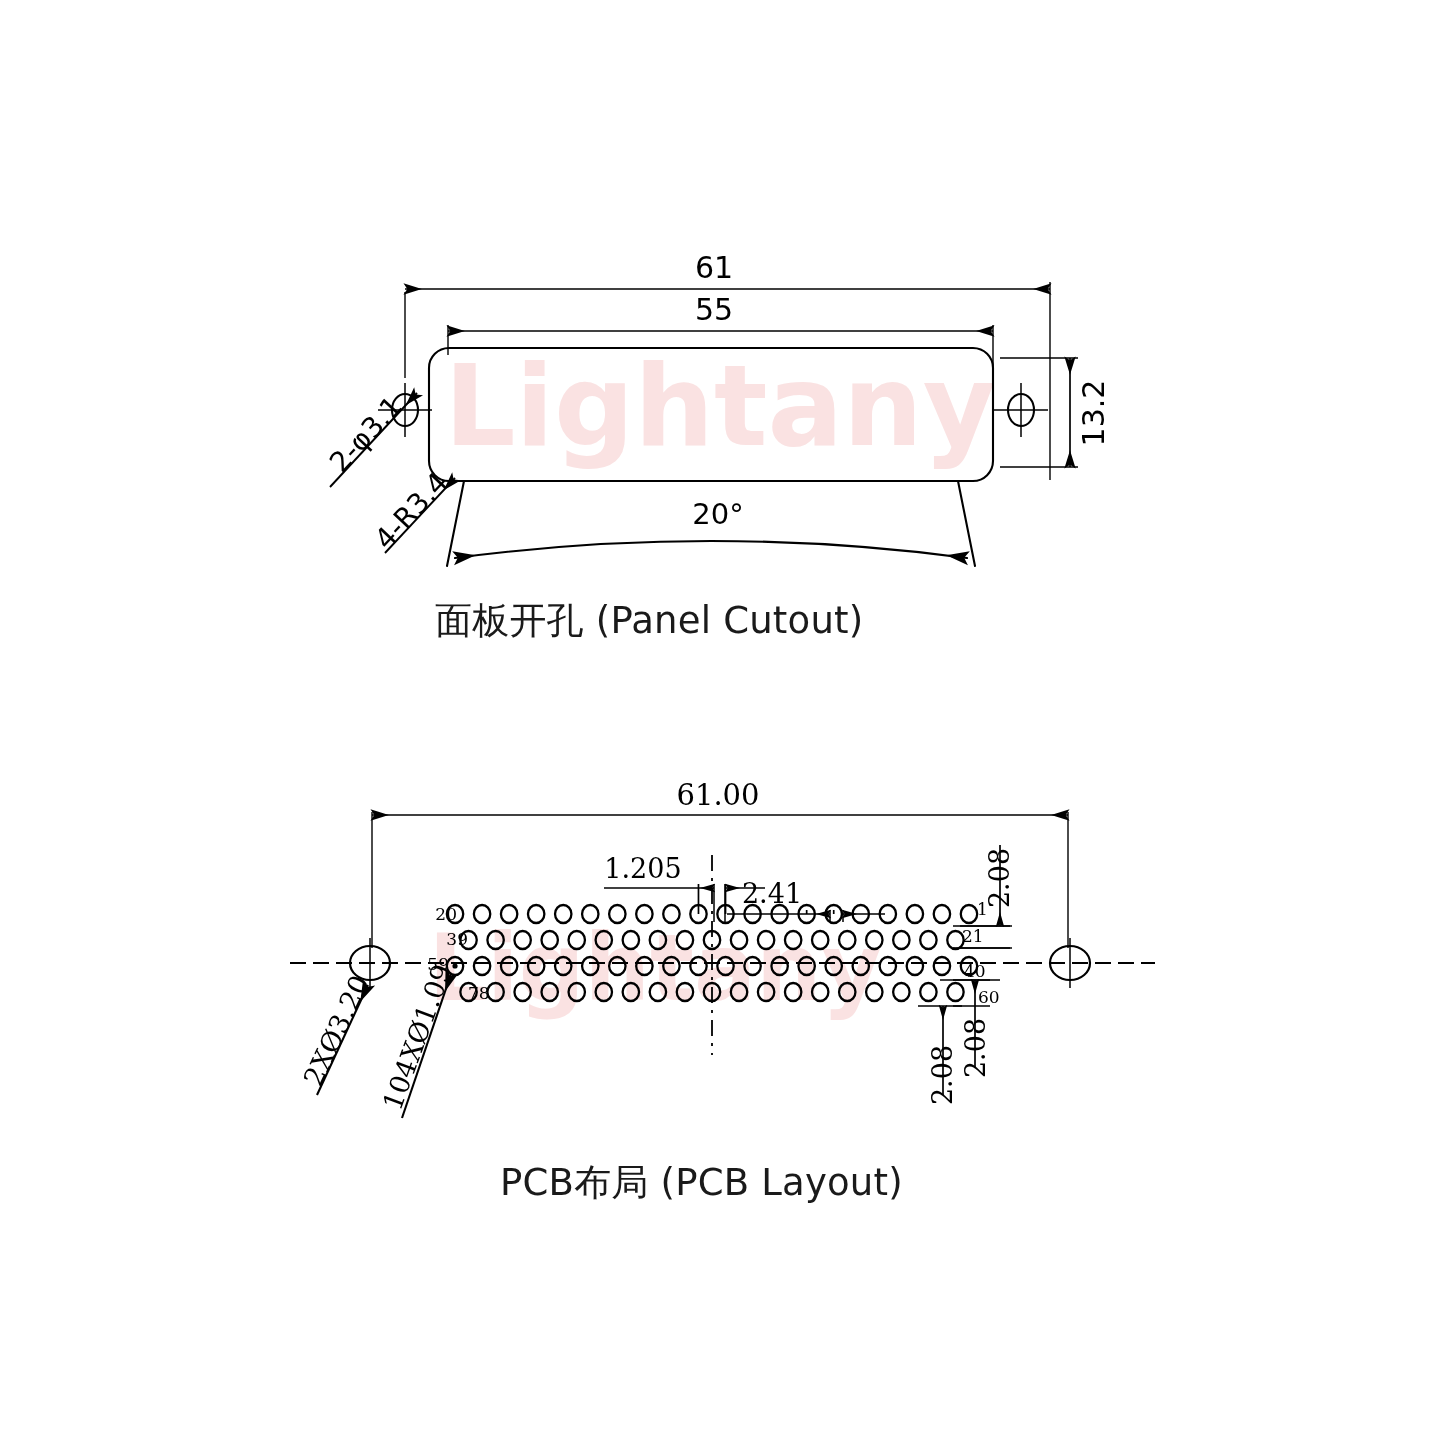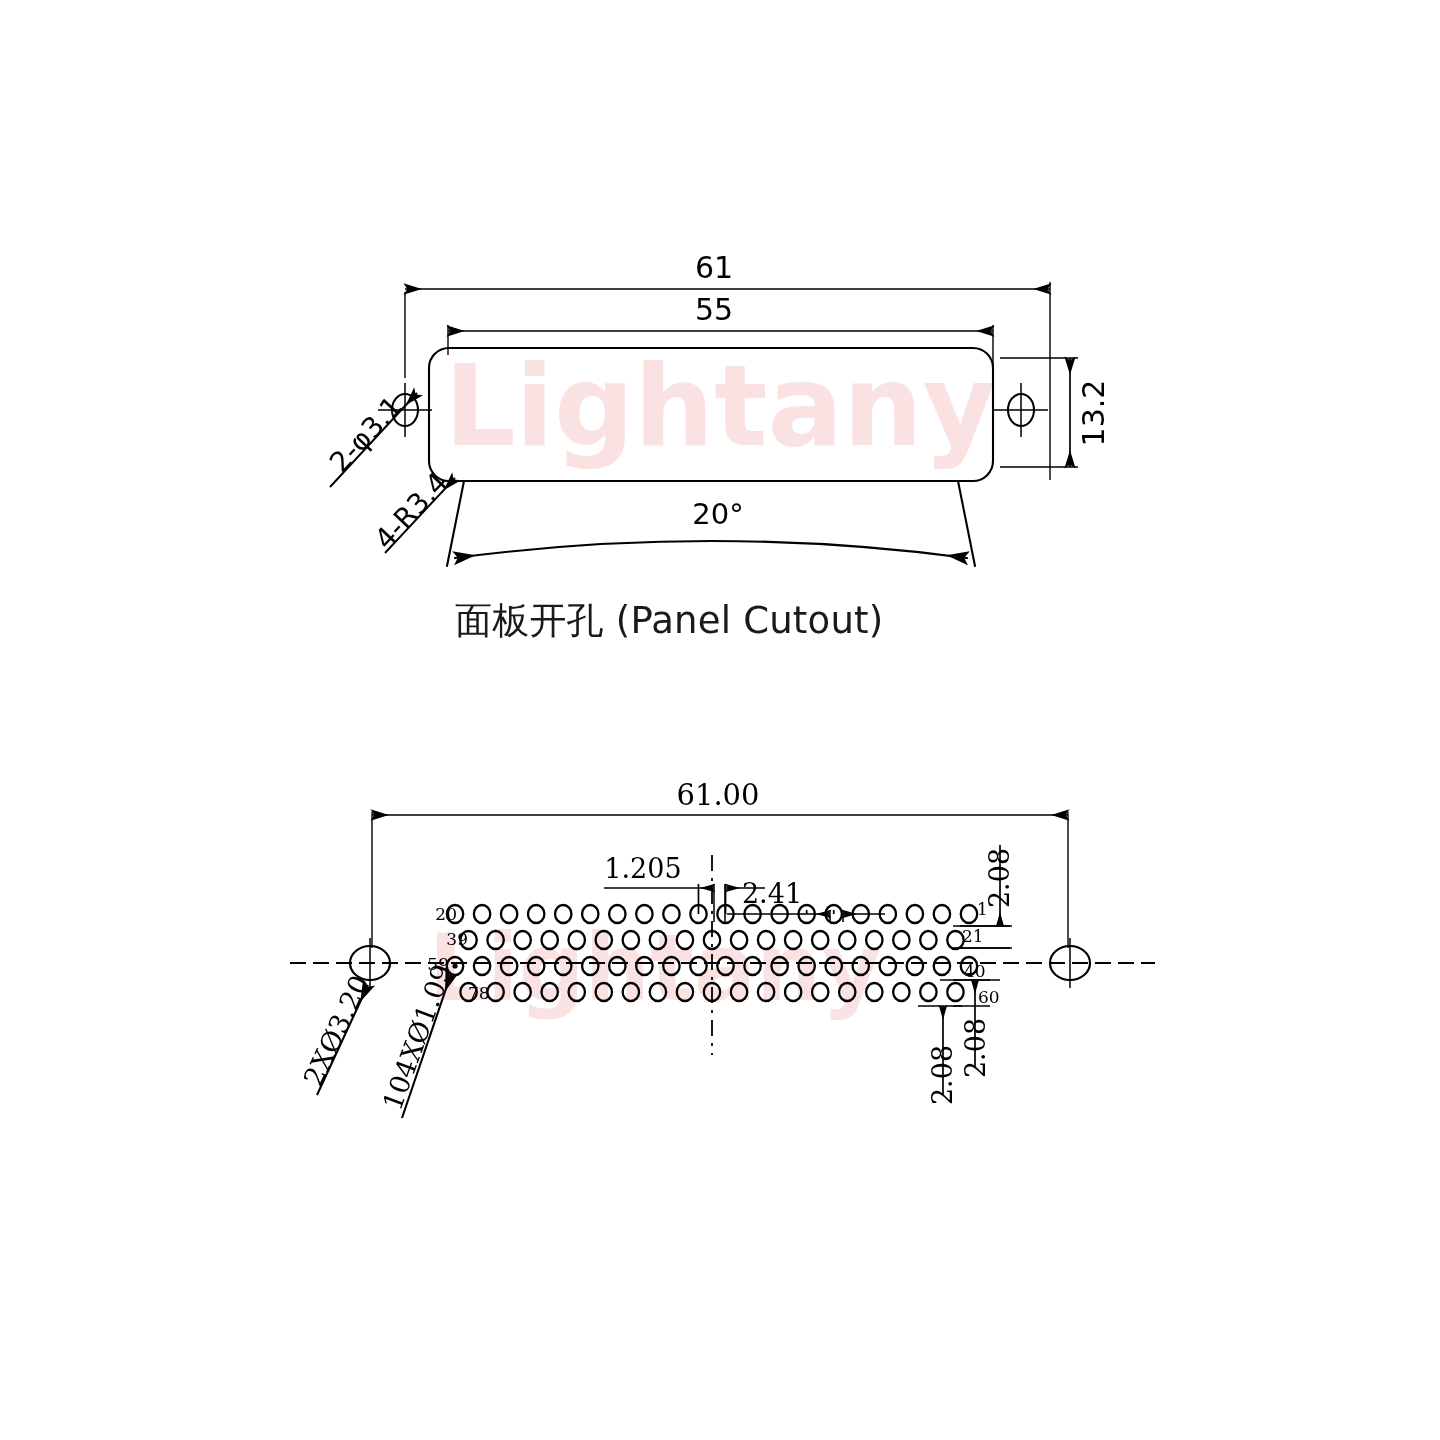--- a/index.html
+++ b/index.html
@@ -31,21 +31,21 @@
   }
   .caption {
     position: absolute;
     font-family: "DejaVu Sans", "Liberation Sans", sans-serif;
     font-size: 37px;
     font-weight: 400;
     color: #1a1a1a;
     white-space: nowrap;
     letter-spacing: 0.2px;
   }
-  #caption-panel { left: 455px; top: 596px; }
+  #caption-panel { left: 435px; top: 596px; }
   #caption-pcb   { left: 500px; top: 1158px; }
 </style>
 </head>
 <body>
 
 <div id="stage">
 
   <svg id="drawing" viewBox="0 0 1440 1440" xmlns="http://www.w3.org/2000/svg">
 
     <defs>
@@ -310,14 +310,15 @@
       <text x="964" y="977" text-anchor="start">40</text>
 
       <text x="468" y="999" text-anchor="start">78</text>
       <text x="978" y="1003" text-anchor="start">60</text>
     </g>
 
   </svg>
 
   <div class="caption" id="caption-panel">面板开孔 (Panel Cutout)</div>
 
+  <div class="caption" id="caption-pcb">PCB布局 (PCB Layout)</div>
 
 </div>
 
 </body></html>

